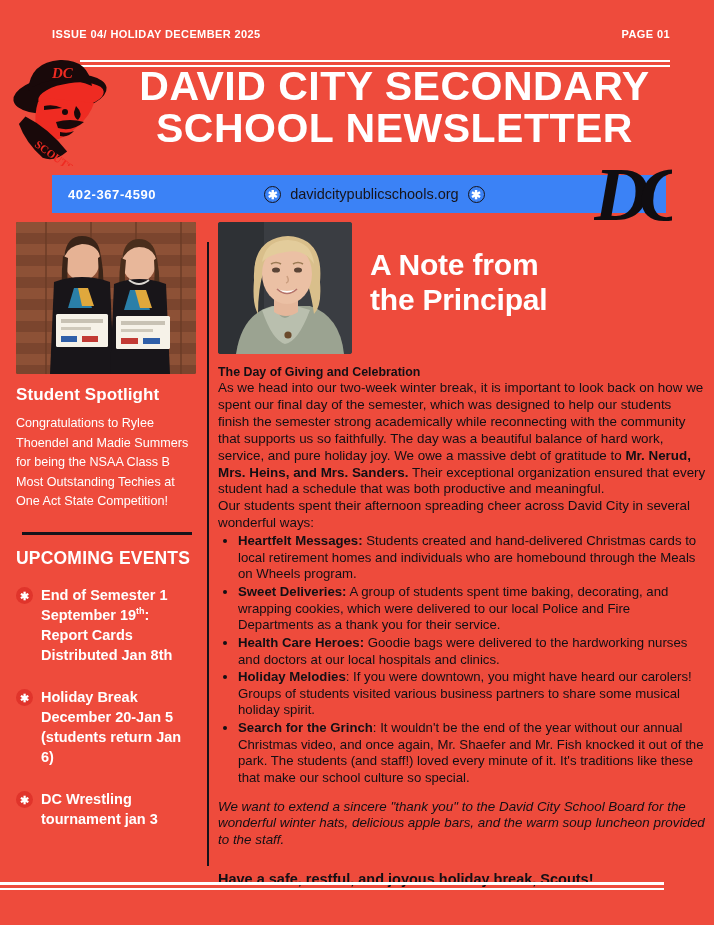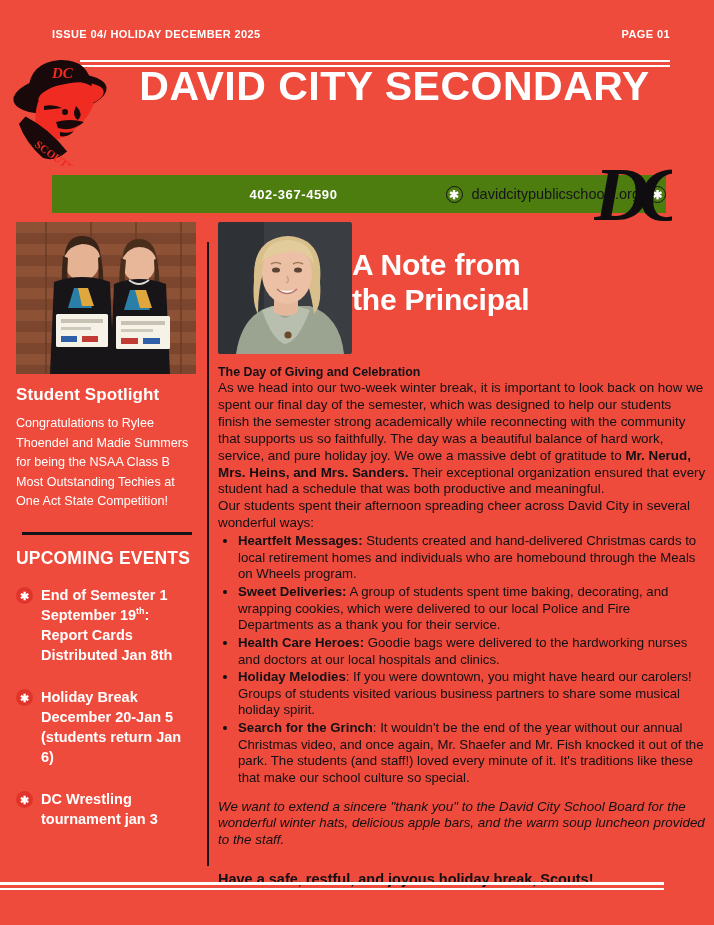--- a/index.html
+++ b/index.html
@@ -77,24 +77,23 @@
   }
   .mascot svg { display: block; width: 100%; height: 100%; }
 
   
   .contact-bar {
     position: absolute;
     left: 52px;
     top: 175px;
     width: 614px;
     height: 38px;
-    background: #4d7c0f;
+    background: #3b82f6;
     display: flex;
     align-items: center;
-    justify-content: flex-end;
   }
   .contact-phone {
     font-size: 13px;
     font-weight: 700;
     letter-spacing: 0.6px;
     color: #ffffff;
     margin-left: 16px;
     white-space: nowrap;
   }
   .contact-site-wrap {
@@ -225,20 +224,21 @@
   
   .main {
     position: absolute;
     left: 218px;
     top: 222px;
     width: 488px;
   }
   .principal-head {
     display: flex;
     align-items: flex-start;
+    gap: 18px;
   }
   .principal-photo {
     width: 134px; height: 132px;
     border-radius: 3px;
     overflow: hidden;
     flex: 0 0 auto;
     background: #33363b;
   }
   .principal-photo svg { display:block; width:100%; height:100%; }
   .principal-title {
@@ -342,20 +342,21 @@
       <path d="M52 86 Q60 88 66 85 Q60 92 52 90 Z" fill="#19090a"></path>
 
       <path d="M16 72 Q40 82 60 104 Q48 116 36 112 Q18 98 10 80 Z" fill="#19090a" transform="rotate(4 38 92)"></path>
       <text x="26" y="100" font-family="Liberation Serif, serif" font-weight="bold" font-size="11" fill="#ef2b22" transform="rotate(36 26 100)">SCOUTS</text>
     </g>
   </svg>
 </div>
 
 <div class="masthead">
   <div class="masthead-line">DAVID CITY SECONDARY</div>
+  <div class="masthead-line">SCHOOL NEWSLETTER</div>
 </div>
 
 <div class="contact-bar">
   <div class="contact-phone">402-367-4590</div>
   <div class="contact-site-wrap">
     <span class="ast-ring">
         <span>✱</span>
       </span>
     <span class="contact-site">davidcitypublicschools.org</span>
     <span class="ast-ring">

